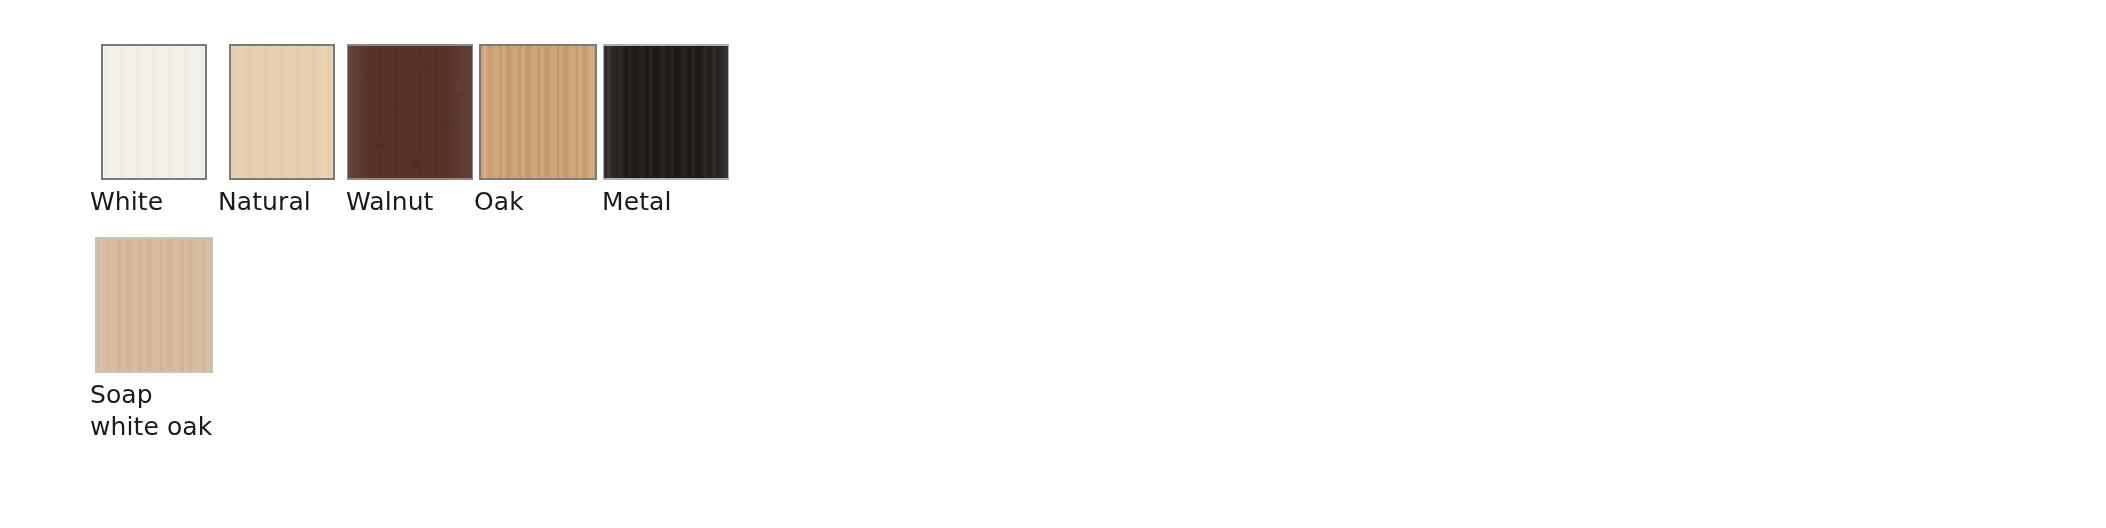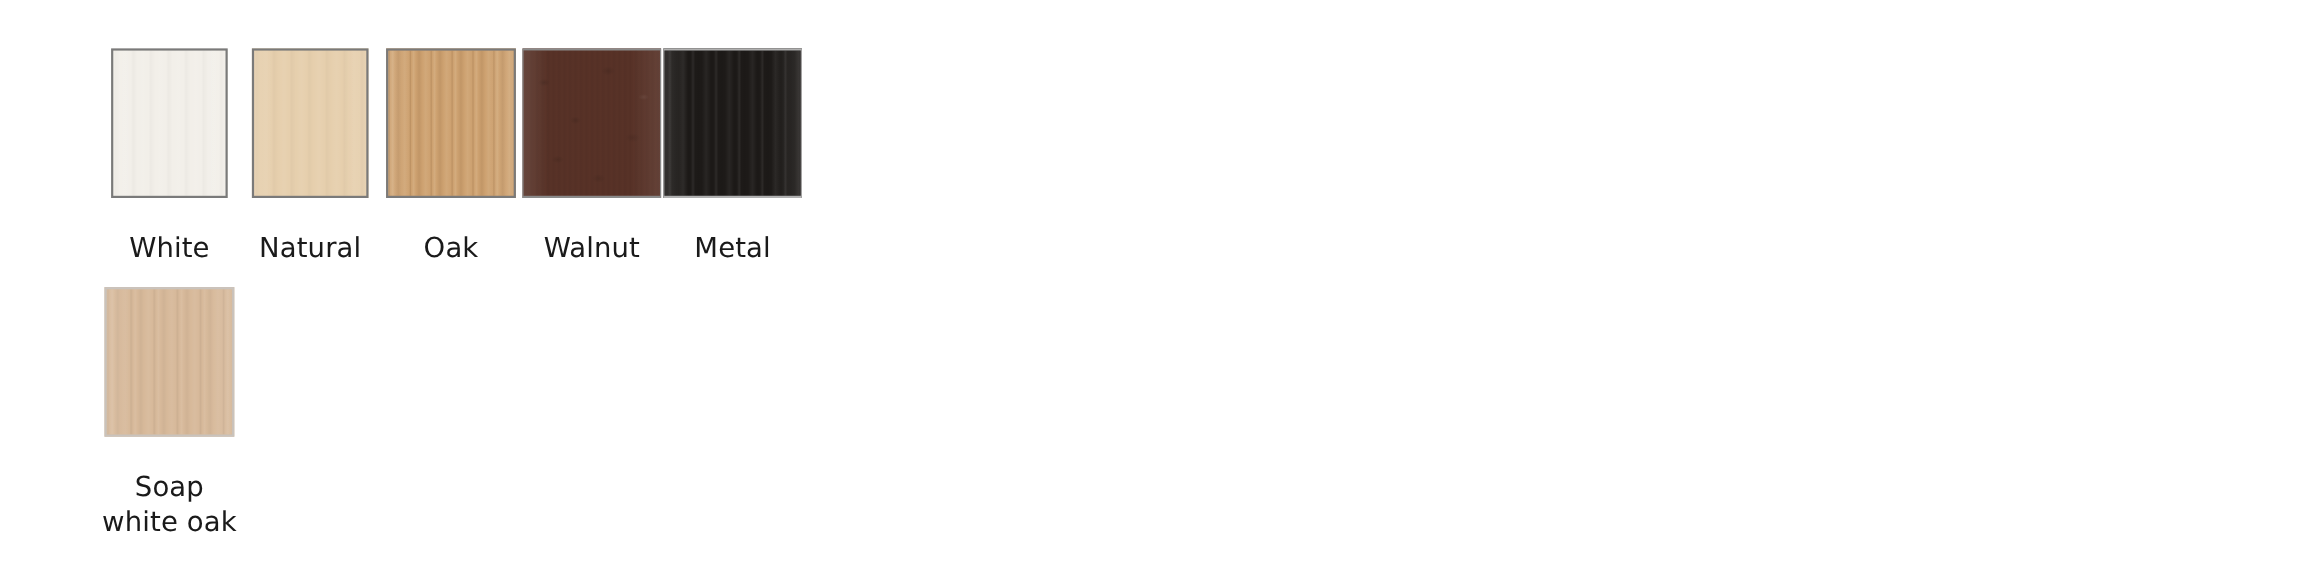--- a/index.html
+++ b/index.html
@@ -154,25 +154,24 @@
   .grain.sheen {
     background-image: linear-gradient(
       to right,
       rgba(255,255,255,0.10) 0%,
       rgba(255,255,255,0.00) 18%,
       rgba(255,255,255,0.00) 78%,
       rgba(255,255,255,0.08) 100%);
   }
 
   .swatch-label {
-    margin-top: 28px;
+    margin-top: 4px;
     font-size: 25px;
     line-height: 1.25;
     color: #1a1a1a;
-    text-align: center;
     letter-spacing: 0.1px;
     font-family: "DejaVu Sans", "Liberation Sans", sans-serif;
     font-weight: 400;
     width: 128px;
     word-wrap: break-word;
   }
 </style>
 </head>
 <body>
 
@@ -191,38 +190,38 @@
         <div class="swatch-chip-wrap">
           <div class="swatch-chip" style="background-color: rgb(230, 207, 173); border-color: rgb(122, 122, 122);">
             <div class="grain vertical-soft"></div>
             <div class="grain sheen"></div>
           </div>
         </div>
         <div class="swatch-label">Natural</div>
       </div>
       <div class="swatch-cell">
         <div class="swatch-chip-wrap">
+          <div class="swatch-chip full" style="background-color: rgb(88, 50, 39); border-color: rgb(138, 138, 138);">
+            <div class="grain mottle"></div>
+            <div class="grain sheen"></div>
+          </div>
+        </div>
+        <div class="swatch-label">Walnut</div>
+      </div>
+      <div class="swatch-cell">
+        <div class="swatch-chip-wrap">
           <div class="swatch-chip wide" style="background-color: rgb(205, 161, 112); border-color: rgb(122, 122, 122);">
             <div class="grain vertical-strong"></div>
             <div class="grain sheen"></div>
           </div>
         </div>
         <div class="swatch-label">Oak</div>
       </div>
       <div class="swatch-cell">
         <div class="swatch-chip-wrap">
-          <div class="swatch-chip full" style="background-color: rgb(88, 50, 39); border-color: rgb(138, 138, 138);">
-            <div class="grain mottle"></div>
-            <div class="grain sheen"></div>
-          </div>
-        </div>
-        <div class="swatch-label">Walnut</div>
-      </div>
-      <div class="swatch-cell">
-        <div class="swatch-chip-wrap">
           <div class="swatch-chip full" style="background-color: rgb(29, 26, 24); border-color: rgb(176, 176, 176);">
             <div class="grain vertical"></div>
             <div class="grain sheen"></div>
           </div>
         </div>
         <div class="swatch-label">Metal</div>
       </div>
     </div>
   <div class="swatch-row row-2">
       <div class="swatch-cell">

